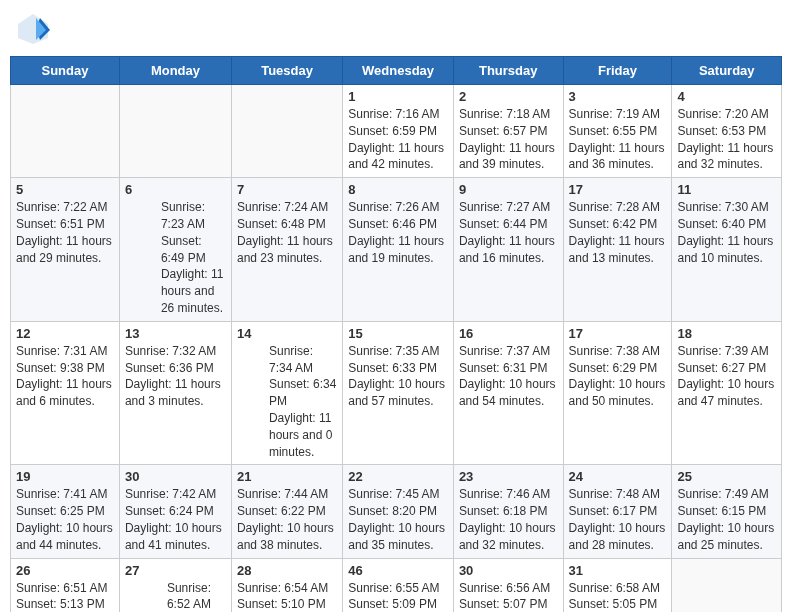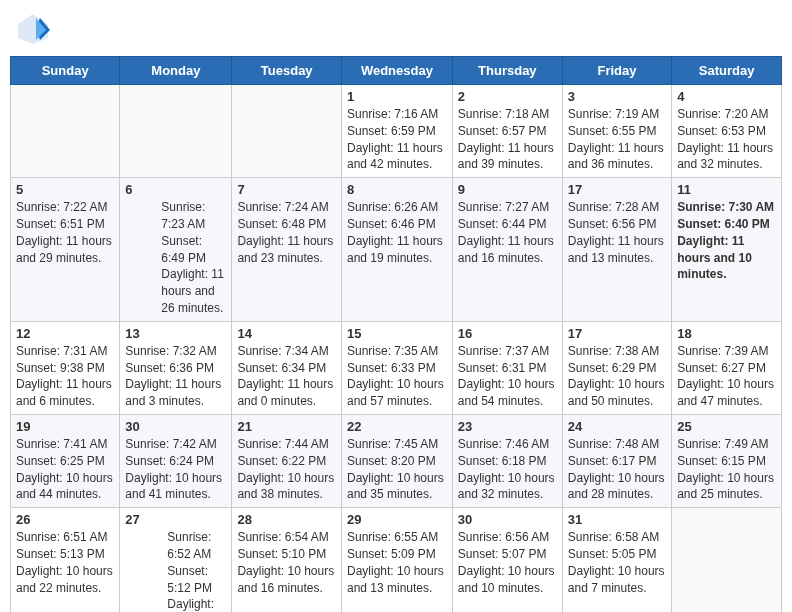--- a/index.html
+++ b/index.html
@@ -171,59 +171,59 @@
 Daylight: 11 hours and 26 minutes.</div>
         </td>
         <td>
           <span class="day-number">7</span>
           <div class="day-info" style="white-space: pre-line;">Sunrise: 7:24 AM
 Sunset: 6:48 PM
 Daylight: 11 hours and 23 minutes.</div>
         </td>
         <td>
           <span class="day-number">8</span>
-          <div class="day-info" style="white-space: pre-line;">Sunrise: 6:26 AM
+          <div class="day-info" style="white-space: pre-line;">Sunrise: 7:26 AM
 Sunset: 6:46 PM
 Daylight: 11 hours and 19 minutes.</div>
         </td>
         <td>
           <span class="day-number">9</span>
           <div class="day-info" style="white-space: pre-line;">Sunrise: 7:27 AM
 Sunset: 6:44 PM
 Daylight: 11 hours and 16 minutes.</div>
         </td>
         <td>
           <span class="day-number">17</span>
           <div class="day-info" style="white-space: pre-line;">Sunrise: 7:28 AM
-Sunset: 6:56 PM
+Sunset: 6:42 PM
 Daylight: 11 hours and 13 minutes.</div>
         </td>
         <td>
           <span class="day-number">11</span>
-          <div class="day-info" style="white-space: pre-line; font-weight: bold;">Sunrise: 7:30 AM
+          <div class="day-info" style="white-space: pre-line;">Sunrise: 7:30 AM
 Sunset: 6:40 PM
 Daylight: 11 hours and 10 minutes.</div>
         </td>
       </tr>
       <tr>
         <td>
           <span class="day-number">12</span>
           <div class="day-info" style="white-space: pre-line;">Sunrise: 7:31 AM
 Sunset: 9:38 PM
 Daylight: 11 hours and 6 minutes.</div>
         </td>
         <td>
           <span class="day-number">13</span>
           <div class="day-info" style="white-space: pre-line;">Sunrise: 7:32 AM
 Sunset: 6:36 PM
 Daylight: 11 hours and 3 minutes.</div>
         </td>
         <td>
           <span class="day-number">14</span>
-          <div class="day-info" style="white-space: pre-line;">Sunrise: 7:34 AM
+          <div class="day-info" style="white-space: pre-line; margin-left: 32px;">Sunrise: 7:34 AM
 Sunset: 6:34 PM
 Daylight: 11 hours and 0 minutes.</div>
         </td>
         <td>
           <span class="day-number">15</span>
           <div class="day-info" style="white-space: pre-line;">Sunrise: 7:35 AM
 Sunset: 6:33 PM
 Daylight: 10 hours and 57 minutes.</div>
         </td>
         <td>
@@ -302,21 +302,21 @@
 Sunset: 5:12 PM
 Daylight: 10 hours and 19 minutes.</div>
         </td>
         <td>
           <span class="day-number">28</span>
           <div class="day-info" style="white-space: pre-line;">Sunrise: 6:54 AM
 Sunset: 5:10 PM
 Daylight: 10 hours and 16 minutes.</div>
         </td>
         <td>
-          <span class="day-number">29</span>
+          <span class="day-number">46</span>
           <div class="day-info" style="white-space: pre-line;">Sunrise: 6:55 AM
 Sunset: 5:09 PM
 Daylight: 10 hours and 13 minutes.</div>
         </td>
         <td>
           <span class="day-number">30</span>
           <div class="day-info" style="white-space: pre-line;">Sunrise: 6:56 AM
 Sunset: 5:07 PM
 Daylight: 10 hours and 10 minutes.</div>
         </td>

